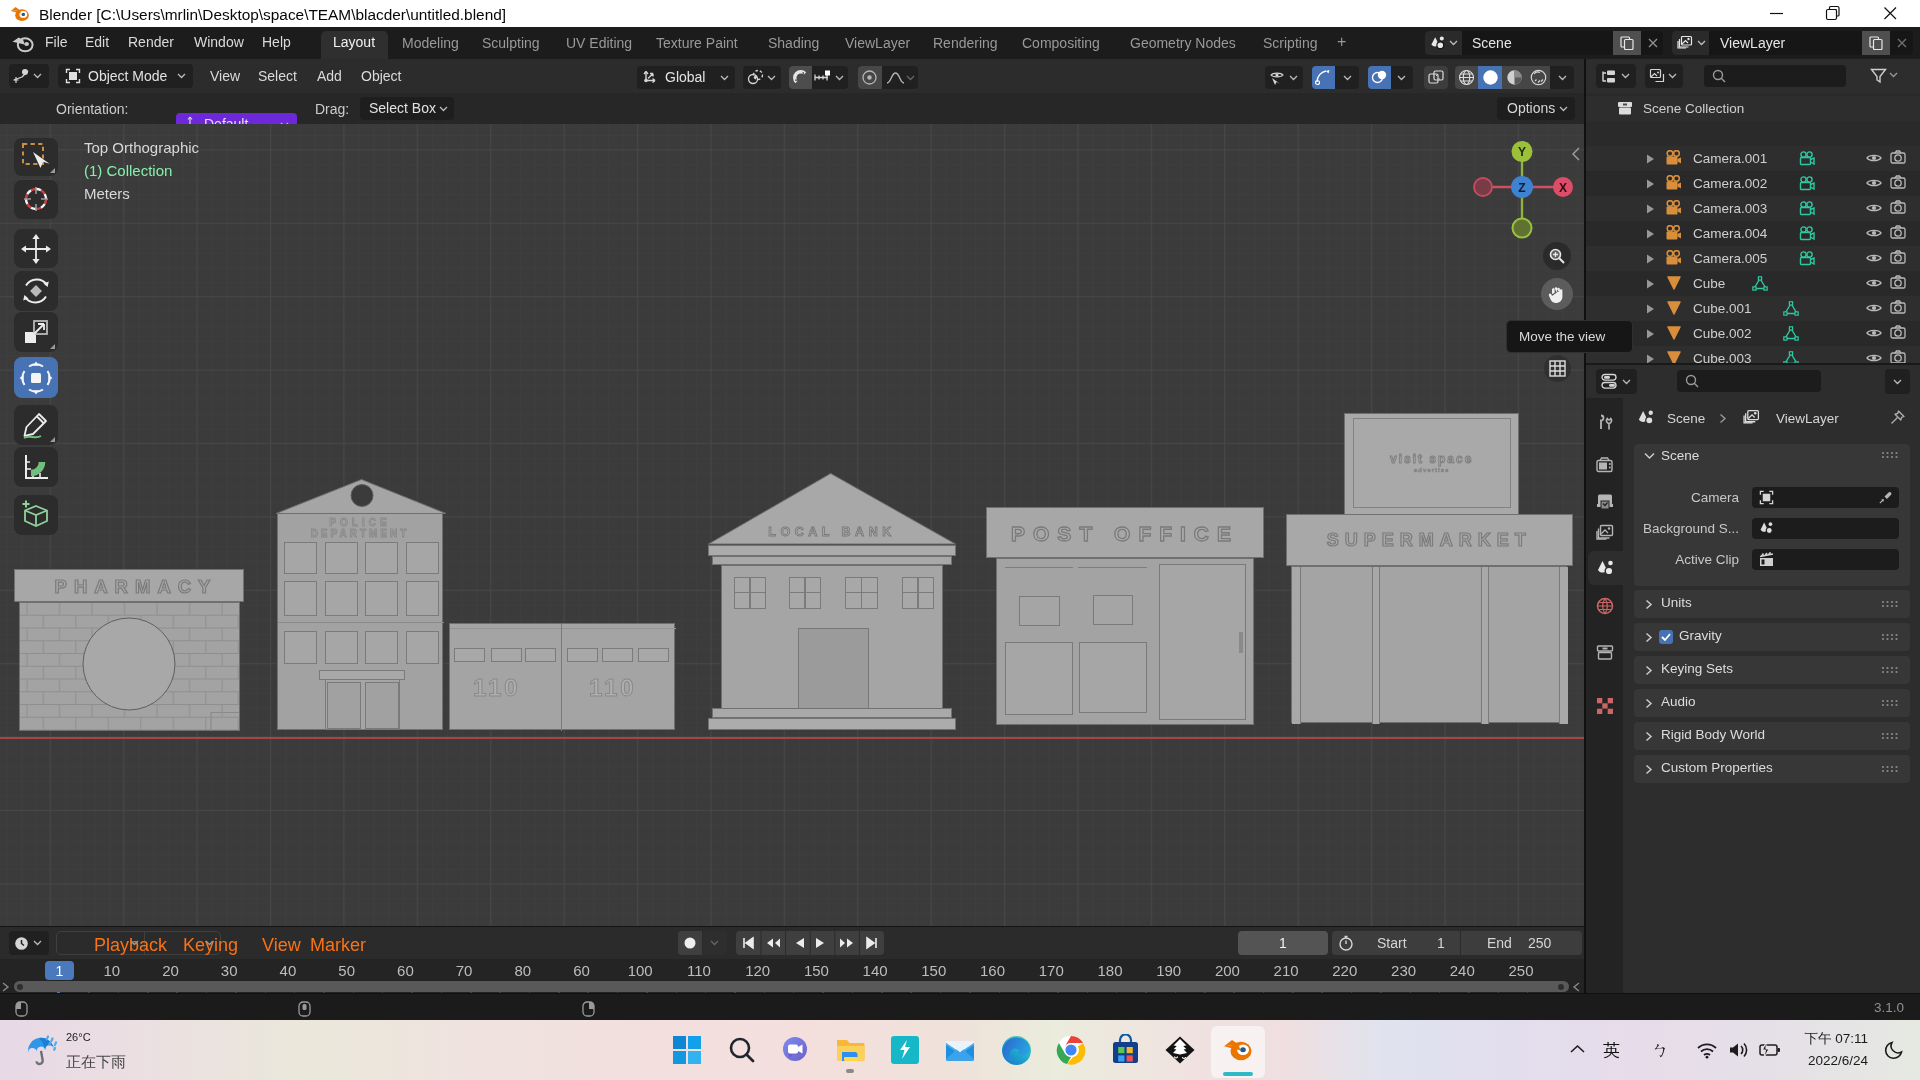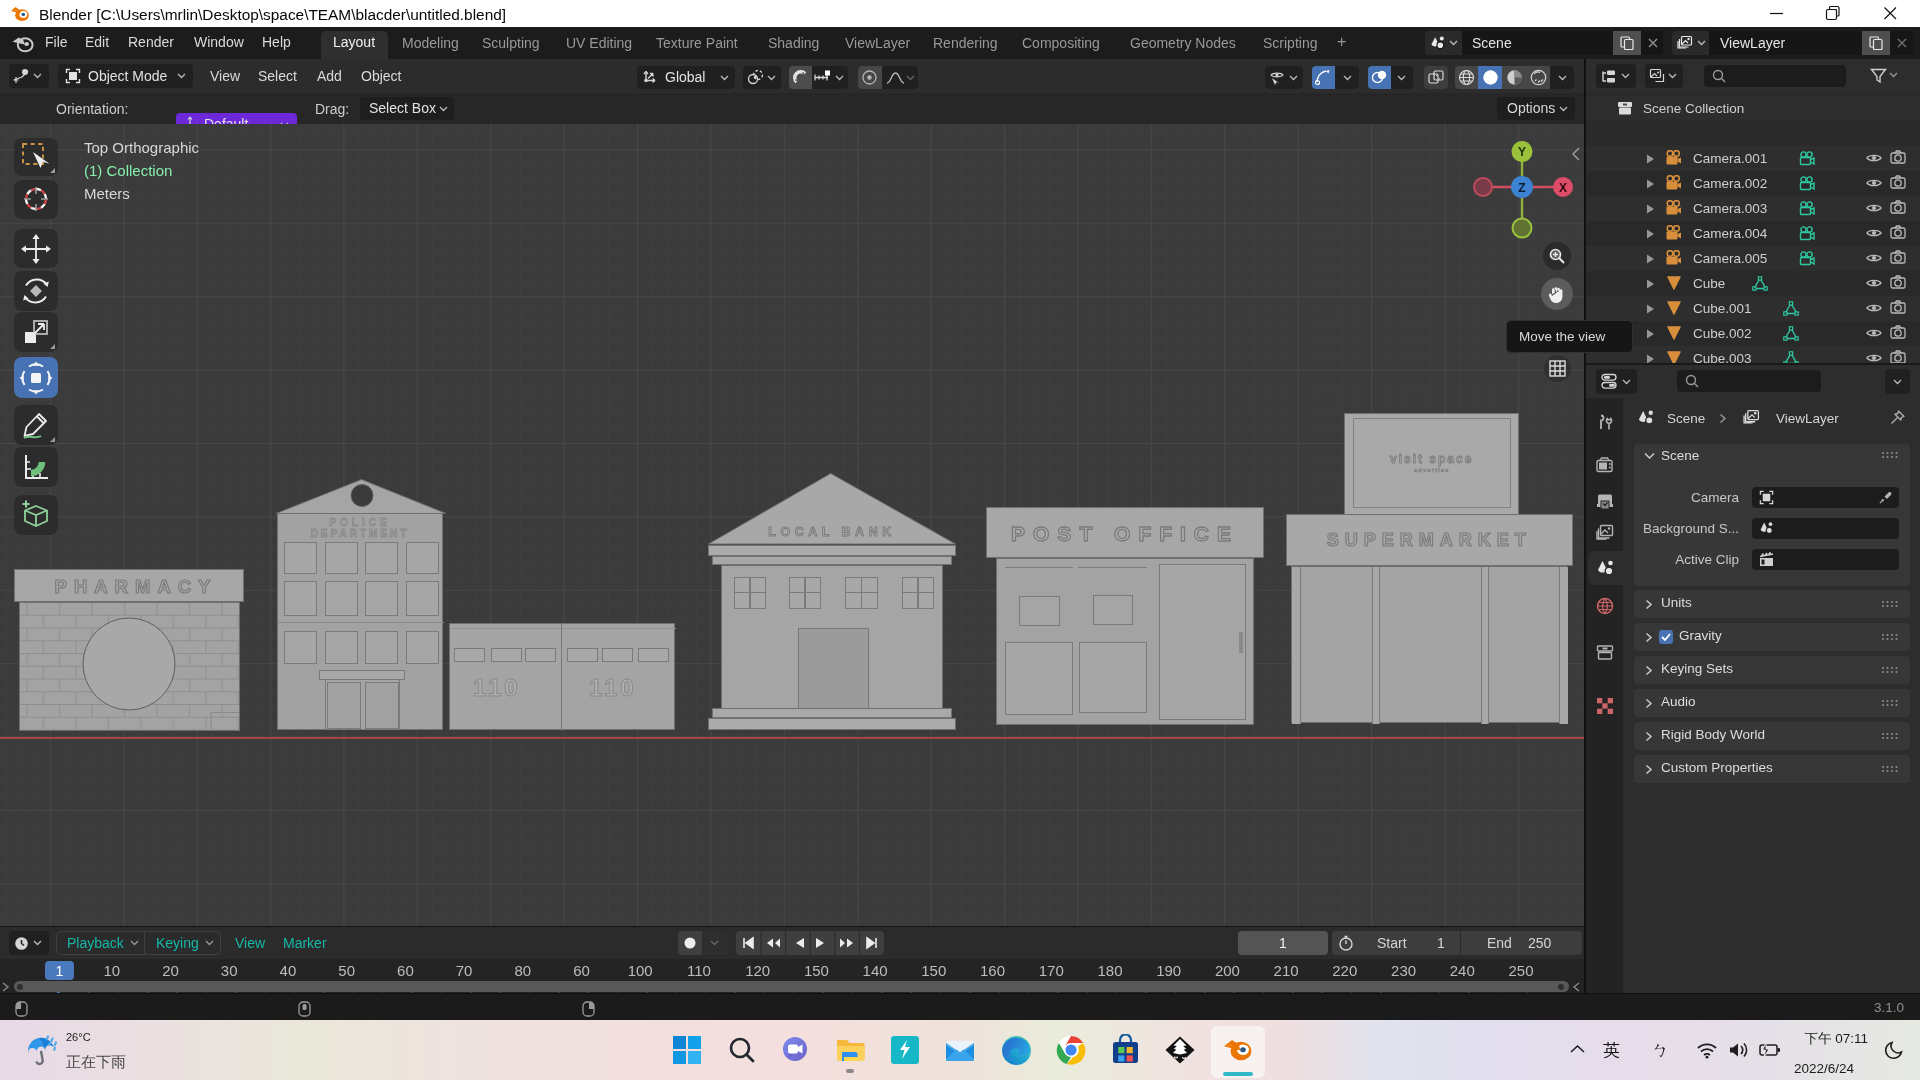--- a/index.html
+++ b/index.html
@@ -28,21 +28,21 @@
   
   .emb { font-family:"Liberation Sans",sans-serif; font-weight:bold; }
   .pw { position:absolute; width:33px; height:31.4px; background:#a6a6a6; border:1px solid #7b7b7b; }
   .aw { position:absolute; top:23.4px; width:31px; height:14px; background:#a8a8a8; border:1px solid #7b7b7b; }
   .bw { position:absolute; top:11.3px; width:32.5px; height:31.6px; background:#a8a8a8; border:1px solid #7b7b7b; }
   .bw::before, .bw::after { content:""; position:absolute; background:#7b7b7b; }
   .bw::before { left:14.5px; top:0; width:1.5px; height:100%; }
   .bw::after { left:0; top:13.5px; width:100%; height:1.5px; }
   .tbtn { position:absolute; left:14px; width:44px; background:#2c2c2c; border-radius:8px; }
   .corner { position:absolute; right:3px; bottom:3px; width:0; height:0; border-left:5px solid transparent; border-bottom:5px solid #9a9a9a; }
-  .tl-txt { position:absolute; top:8px; font-size:14px; color:#14b8a6; }
+  .tl-txt { position:absolute; top:8px; font-size:18px; color:#f97316;margin-left:27px; }
   .rnum { position:absolute; top:3px; font-size:15px; color:#bdbdbd; transform:translateX(-50%); }
   .orow { position:absolute; left:0; width:334px; height:25px; }
   .otxt { position:absolute; top:5px; font-size:13.5px; color:#cfcfcf; white-space:nowrap; }
   .ppanel { position:absolute; left:48px; width:276px; background:#373737; border-radius:4px; }
   .ptxt { font-size:13.5px; color:#dddddd; }
   .plabel { position:absolute; font-size:13.5px; color:#c8c8c8; text-align:right; }
   .pfield { position:absolute; left:118px; width:147px; height:21px; background:#1c1c1c; border-radius:4px; }
   
   #taskbar { left:0; top:1020px; width:1920px; height:60px;
     background:linear-gradient(90deg,#e7d9e6 0%,#ebdfe2 7%,#eae8da 16%,#efe3df 24%,#f2e0de 33%,#f4dfdd 42%,#efe2da 50%,#eaecdc 55%,#f0e2e0 62%,#efdfe0 67%,#e0e3ee 72%,#e2deee 78%,#e7dcea 85%,#e5e0e8 92%,#e6e9e2 100%); }
@@ -1291,17 +1291,17 @@
     <svg class="abs" style="left:1728px;top:21px" width="22" height="18" viewBox="0 0 22 18">
       <path d="M2 6.5 h3 L10 2.5 v13 L5 11.5 h-3 Z" fill="#1d1d1d"></path>
       <path d="M13 5 a5.5 5.5 0 0 1 0 8 M16 2.5 a9.5 9.5 0 0 1 0 13" stroke="#1d1d1d" stroke-width="1.6" fill="none"></path>
     </svg>
     <svg class="abs" style="left:1756px;top:21px" width="26" height="18" viewBox="0 0 26 18">
       <rect x="4" y="4" width="17" height="10" rx="2" fill="none" stroke="#1d1d1d" stroke-width="1.5"></rect>
       <rect x="21.5" y="7" width="2.5" height="4" rx="1" fill="#1d1d1d"></rect>
       <path d="M10 1.5 L6.5 9 h3 L8 16.5 L13 8 h-3 Z" fill="#1d1d1d" stroke="#f0e8ea" stroke-width="1"></path>
     </svg>
     <div class="abs" style="left:1780px;top:10px;width:88px;text-align:right;font-size:13.5px;color:#1b1b1b">下午 07:11</div>
-    <div class="abs" style="left:1780px;top:41px;width:88px;text-align:center;font-size:13.5px;color:#1b1b1b">2022/6/24</div>
+    <div class="abs" style="left:1780px;top:33px;width:88px;text-align:right;font-size:13.5px;color:#1b1b1b">2022/6/24</div>
     <svg class="abs" style="left:1884px;top:21px" width="19" height="19" viewBox="0 0 19 19">
       <path d="M8 1.5 a8 8 0 1 0 9.5 9.5 a7 7 0 0 1 -9.5 -9.5 Z" fill="none" stroke="#1d1d1d" stroke-width="1.6"></path>
     </svg>
   </div>
 
 </body></html>

